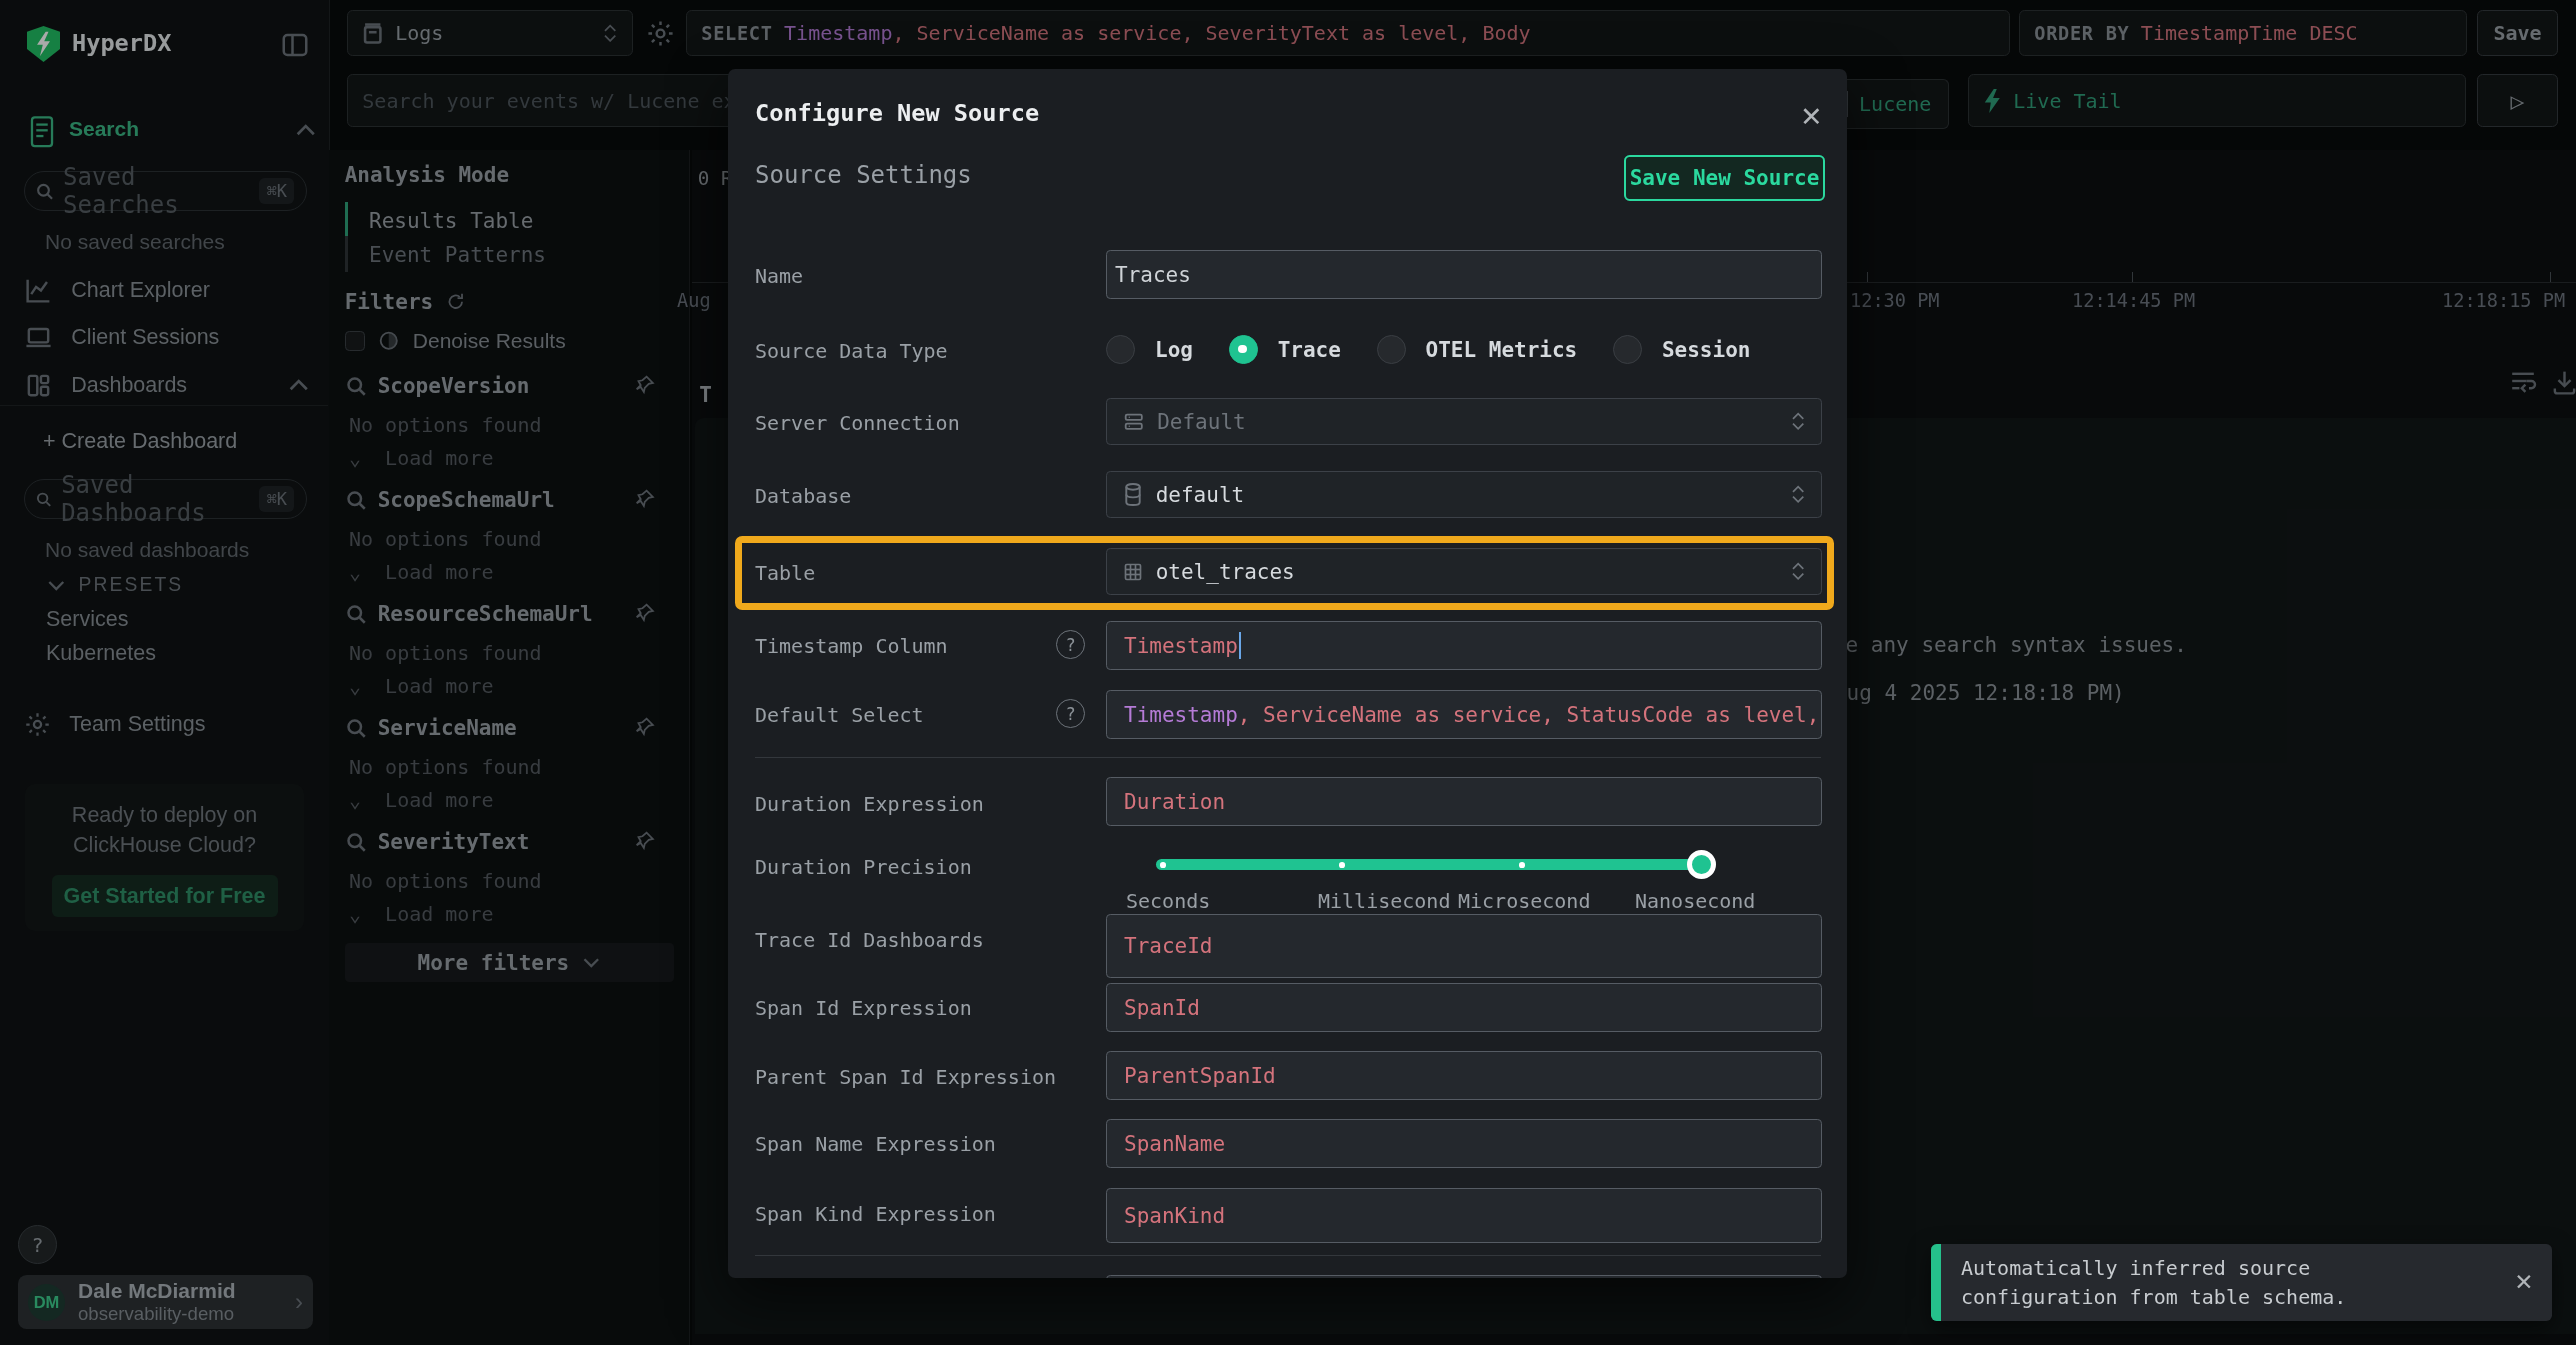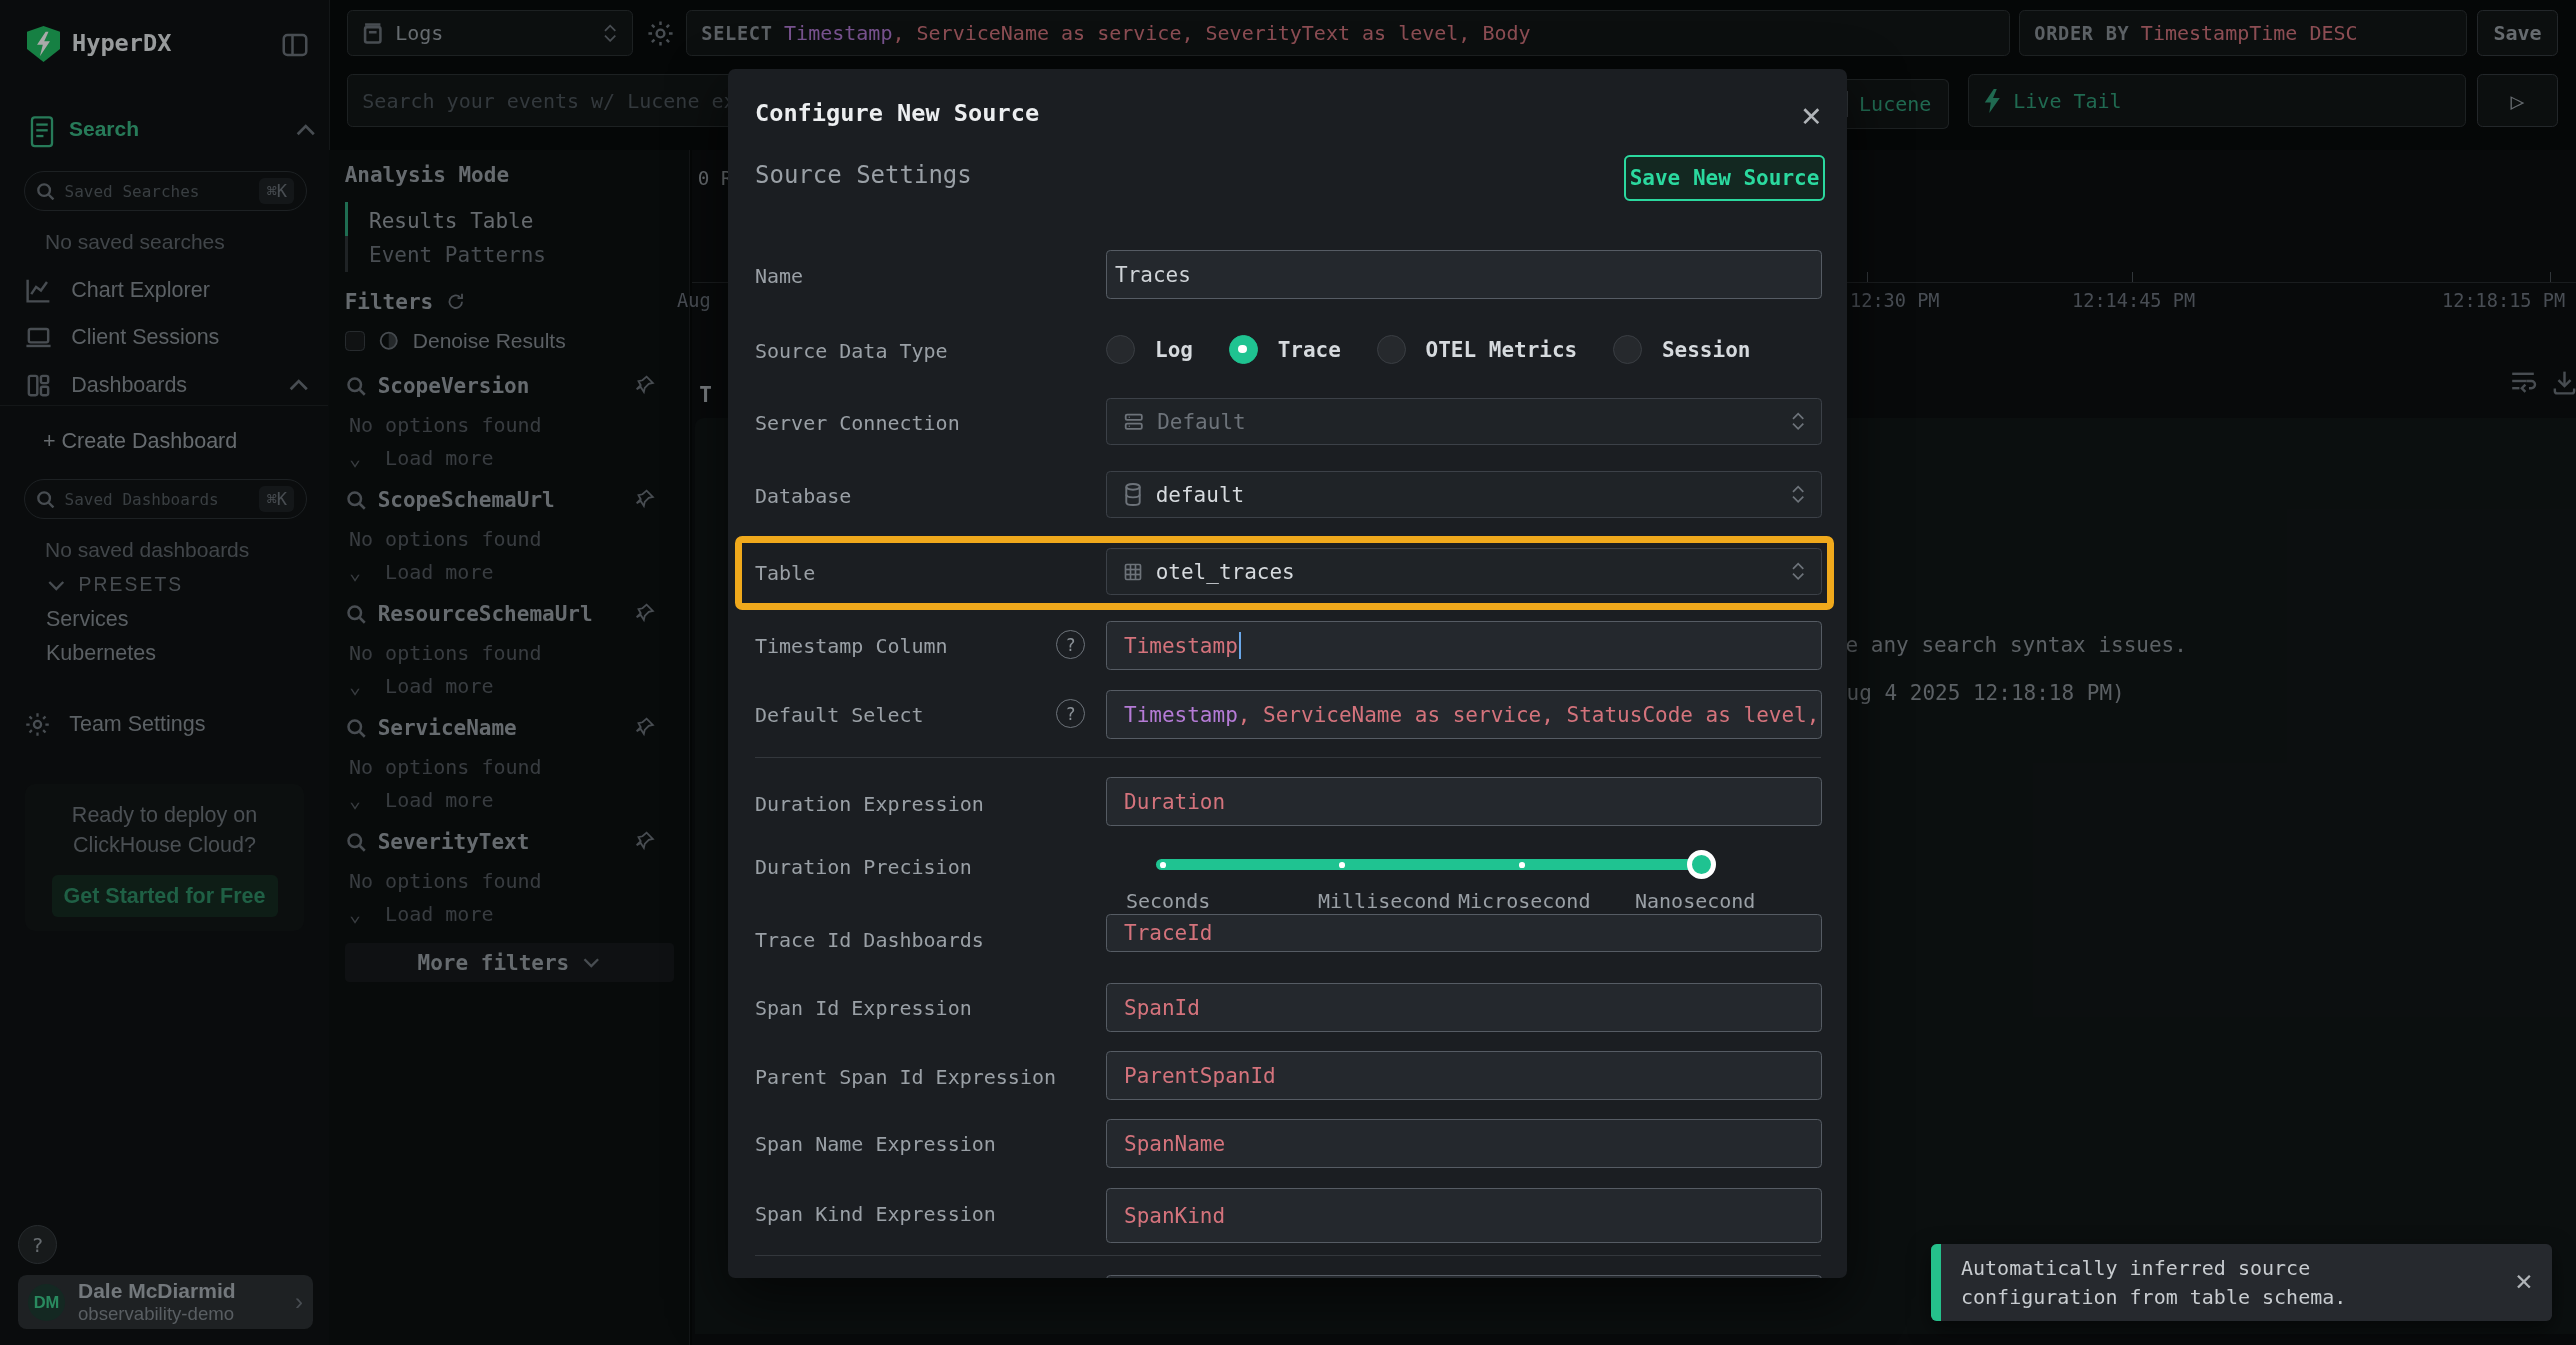--- a/index.html
+++ b/index.html
@@ -5,21 +5,21 @@
   html,body{margin:0;padding:0;background:#070909;}
   body{width:2576px;height:1345px;position:relative;overflow:hidden;
        font-family:"DejaVu Sans Mono",monospace;color:#9aa0a6;}
   .abs{position:absolute;}
   .sans{font-family:"Liberation Sans",sans-serif;}
   .mono{font-family:"DejaVu Sans Mono",monospace;}
   
   #sidebar{left:0;top:0;width:329px;height:1345px;background:#0e1011;border-right:1.4px solid #1d2022;}
   .pill{height:40px;border:1.4px solid #2b2f33;border-radius:21.5px;background:#101213;
         display:flex;align-items:center;gap:10px;padding:0 11.4px;box-sizing:border-box;}
-  .pill .ph{color:#565c61;font-size:16px;}
+  .pill .ph{color:#565c61;font-size:24px;}
   .kbd{background:#1e2124;border-radius:5.7px;color:#6d737a;font-size:17px;padding:2.9px 7.2px;margin-left:auto;}
   .navitem{display:flex;align-items:center;gap:18.6px;color:#8a9096;font-size:21.5px;}
   
   .bar{background:#121415;border:1.4px solid #2b2f31;border-radius:5.7px;box-sizing:border-box;
        display:flex;align-items:center;padding:0 14.3px;gap:11.4px;font-size:20px;}
   .kw{color:#8a9096;font-weight:bold;font-size:18.6px;letter-spacing:0.7px;}
   .salmon{color:#d4737c;} .purple{color:#b57bd6;} .green{color:#2f9e78;}
   
   #fpanel{left:329px;top:150px;width:361px;height:1195px;background:#0c0e0f;border-right:1.4px solid #1c1f21;box-sizing:border-box;}
   .fgname{color:#9aa0a6;font-weight:bold;font-size:21px;}
@@ -458,21 +458,21 @@
   <span class="abs" style="left:432px;top:793px;width:5.7px;height:5.7px;border-radius:50%;background:#fff;"></span>
   <span class="abs" style="left:611px;top:793px;width:5.7px;height:5.7px;border-radius:50%;background:#fff;"></span>
   <span class="abs" style="left:791px;top:793px;width:5.7px;height:5.7px;border-radius:50%;background:#fff;"></span>
   <span class="abs" style="left:959px;top:781px;width:29px;height:29px;border-radius:50%;background:#1fc391;border:5px solid #fff;box-sizing:border-box;"></span>
   <span class="abs mlabel" style="left:398px;top:820px;">Seconds</span>
   <span class="abs mlabel" style="left:550px;top:820px;padding-left:40px;">Millisecond</span>
   <span class="abs mlabel" style="left:730px;top:820px;">Microsecond</span>
   <span class="abs mlabel" style="left:907px;top:820px;">Nanosecond</span>
 
   <span class="abs mlabel" style="left:27px;top:859px;">Trace Id Dashboards</span>
-  <div class="abs minput" style="left:378px;top:845px;width:716px;height:38px;">
+  <div class="abs minput" style="left:378px;top:845px;width:716px;height:64px;">
     <span class="salmon">TraceId</span>
   </div>
 
   <span class="abs mlabel" style="left:27px;top:927px;">Span Id Expression</span>
   <div class="abs minput" style="left:378px;top:914px;width:716px;height:49px;">
     <span class="salmon">SpanId</span>
   </div>
 
   <span class="abs mlabel" style="left:27px;top:996px;">Parent Span Id Expression</span>
   <div class="abs minput" style="left:378px;top:982px;width:716px;height:49px;">

